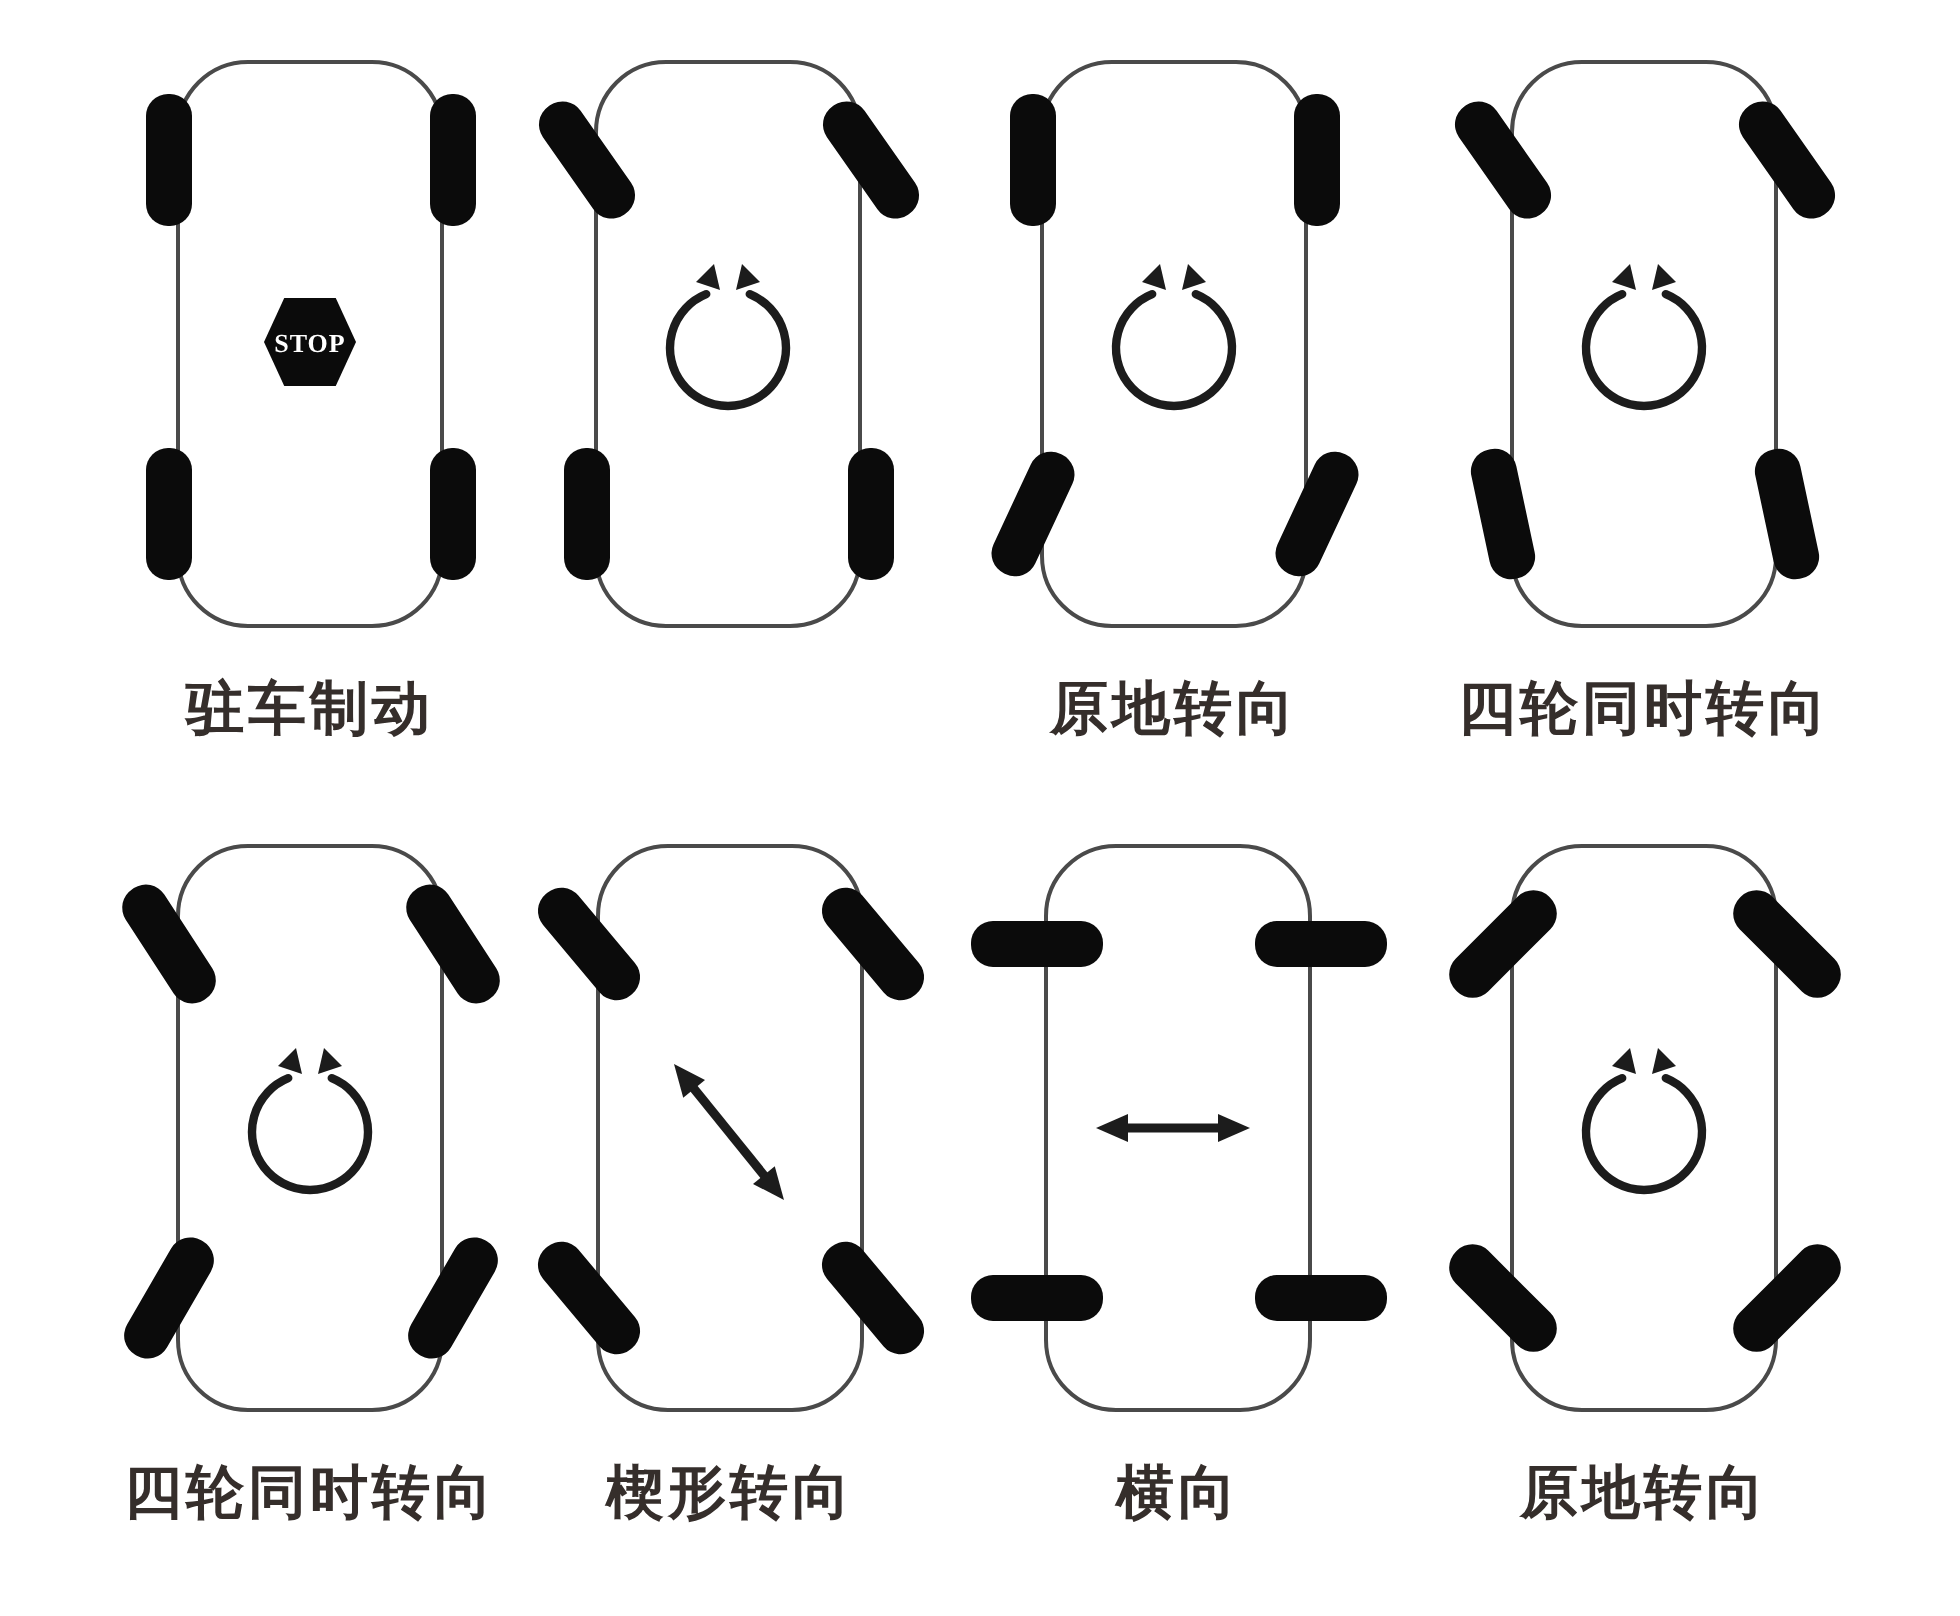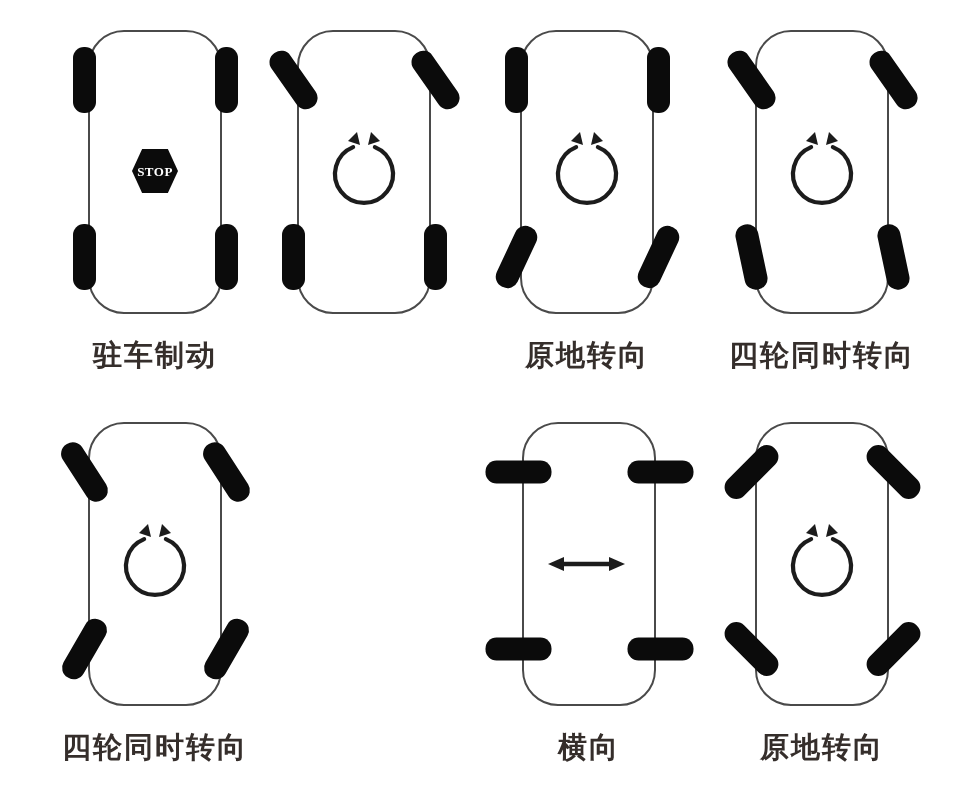--- a/index.html
+++ b/index.html
@@ -113,20 +113,35 @@
         <div class="wheel" style="left: 21.5px; top: 196px; transform: rotate(30deg);"></div>
         <div class="wheel" style="left: 163.5px; top: 196px; transform: rotate(30deg);"></div>
         <div class="icon-rotation"><svg width="80" height="80" viewBox="0 0 80 80">
      <path d="M 50.9 17.1 A 29 29 0 1 1 29.1 17.1" fill="none" stroke="currentColor" stroke-width="4.2" stroke-linecap="round"></path>
      <polygon fill="currentColor" points="44,15 56,11 47,2"></polygon>
      <polygon fill="currentColor" points="36,15 24,11 33,2"></polygon>
    </svg></div>
       </div>
     <figcaption class="label">四轮同时转向</figcaption>
   </figure>
+  <figure class="panel p5">
+    <div class="car">
+        <div class="car-body"></div>
+        <div class="wheel" style="left: 21.5px; top: 19px; transform: rotate(-40deg);"></div>
+        <div class="wheel" style="left: 163.5px; top: 19px; transform: rotate(-40deg);"></div>
+        <div class="wheel" style="left: 21.5px; top: 196px; transform: rotate(-40deg);"></div>
+        <div class="wheel" style="left: 163.5px; top: 196px; transform: rotate(-40deg);"></div>
+        <div class="icon-arrow"><svg width="208" height="288" viewBox="0 0 208 288">
+    <line x1="83.54643099317397" y1="121.3301328642878" x2="123.45356900682603" y2="170.6698671357122" stroke="currentColor" stroke-width="4.5"></line>
+    <polygon fill="currentColor" points="131,180 115.4955145049335,171.9619075936344 126.38066951326927,163.1577381015981"></polygon>
+            <polygon fill="currentColor" points="76,112 80.61933048673073,128.8422618984019 91.5044854950665,120.03809240636559"></polygon>
+          </svg></div>
+      </div>
+    <figcaption class="label">楔形转向</figcaption>
+  </figure>
   <figure class="panel p7">
     <div class="car">
         <div class="car-body"></div>
         <div class="wheel" style="left: 21.5px; top: 19px; transform: rotate(45deg);"></div>
         <div class="wheel" style="left: 163.5px; top: 19px; transform: rotate(-45deg);"></div>
         <div class="wheel" style="left: 21.5px; top: 196px; transform: rotate(-45deg);"></div>
         <div class="wheel" style="left: 163.5px; top: 196px; transform: rotate(45deg);"></div>
         <div class="icon-rotation"><svg width="80" height="80" viewBox="0 0 80 80">
      <path d="M 50.9 17.1 A 29 29 0 1 1 29.1 17.1" fill="none" stroke="currentColor" stroke-width="4.2" stroke-linecap="round"></path>
      <polygon fill="currentColor" points="44,15 56,11 47,2"></polygon>

